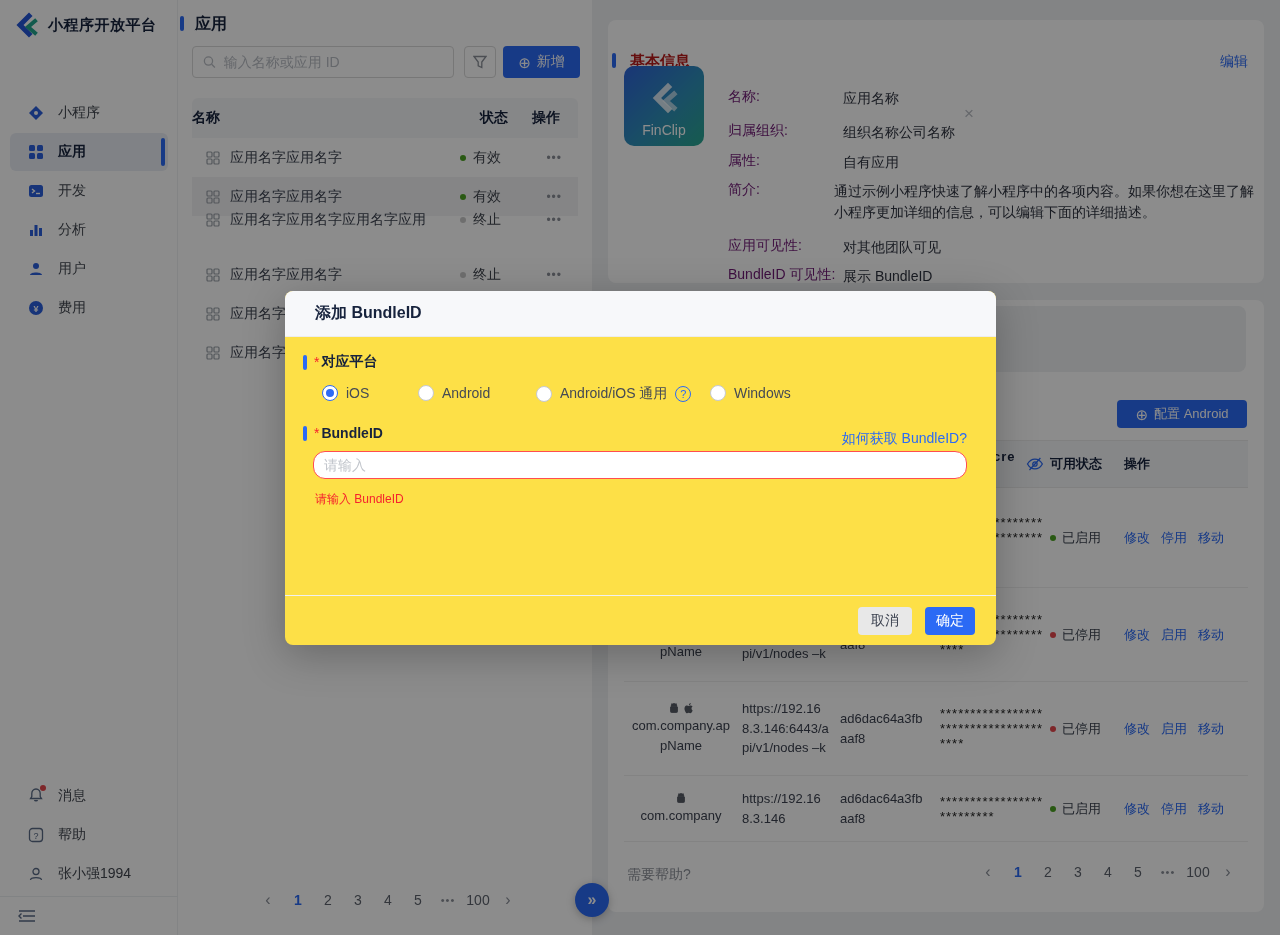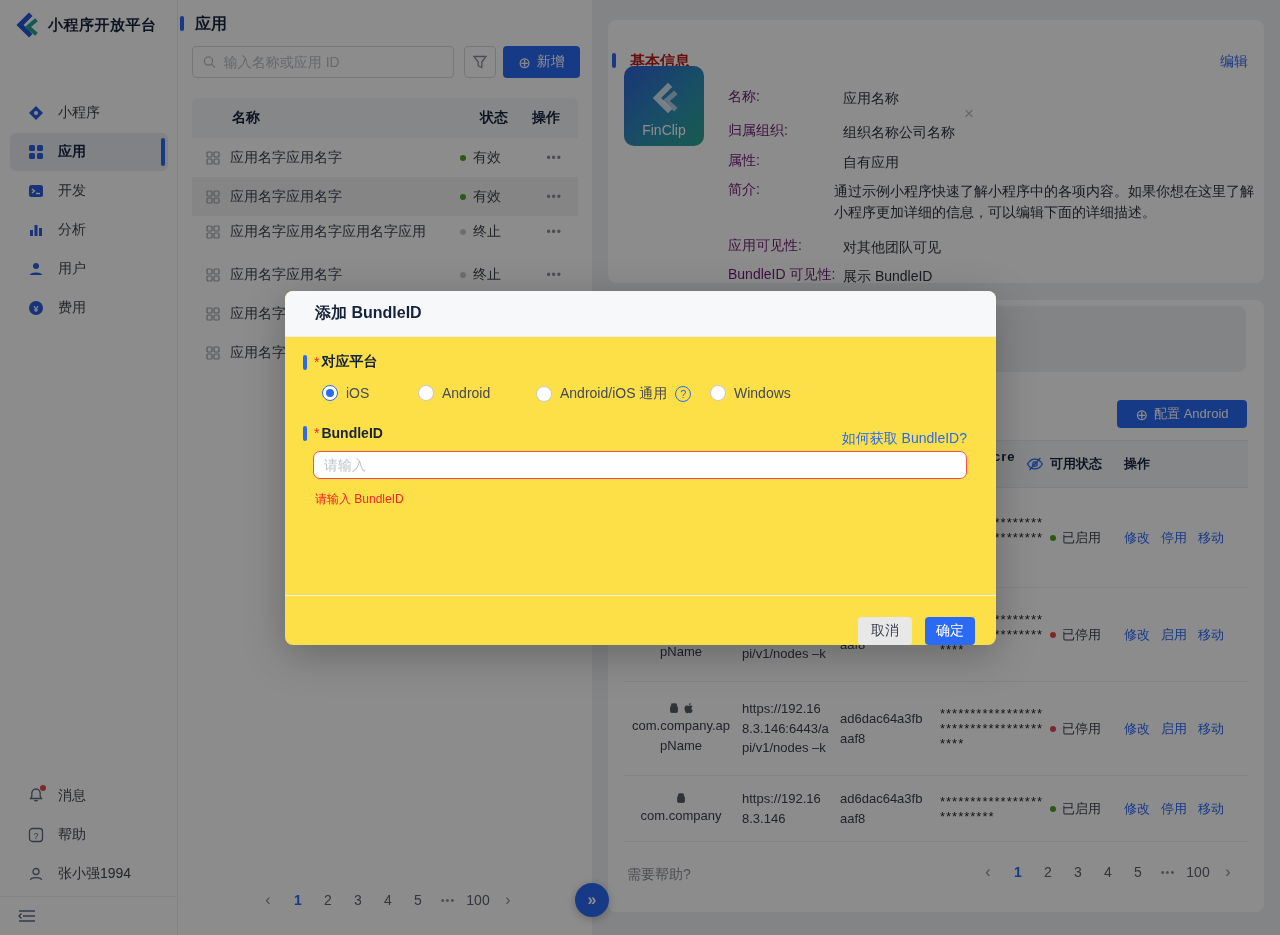--- a/index.html
+++ b/index.html
@@ -27,21 +27,21 @@
   .mid-title { position:absolute; left:17px; top:14px; font-size:16px; font-weight:bold; color:#17233d; }
   .mid-title::before { content:""; position:absolute; left:-15px; top:2px; width:4px; height:15px; border-radius:2px; background:#2b6af5; }
   .search-box { position:absolute; left:14px; top:46px; width:262px; height:32px; border:1px solid #d9d9d9; border-radius:4px; display:flex; align-items:center; gap:8px; padding:0 10px; color:#b6bac1; background:#fff; }
   .search-box input { border:none; outline:none; width:100%; font-size:14px; color:#333; background:transparent; }
   .search-box input::placeholder { color:#b9bdc4; }
   .filter-btn { position:absolute; left:286px; top:46px; width:32px; height:32px; border:1px solid #d9d9d9; border-radius:4px; display:flex; align-items:center; justify-content:center; color:#8a8f98; background:#fff; cursor:pointer; }
   .btn-primary { background:#2b6af5; color:#fff; border:none; border-radius:4px; display:flex; align-items:center; justify-content:center; gap:6px; cursor:pointer; font-size:14px; }
   .add-btn { position:absolute; left:325px; top:46px; width:77px; height:32px; }
   .plus-glyph { font-size:15px; line-height:1; }
   .mtable-head { position:absolute; left:14px; top:98px; width:386px; height:40px; background:#f5f6f8; border-radius:6px 6px 0 0; display:flex; align-items:center; font-weight:bold; color:#17233d; }
-  .mh-name { margin-left:40px; }
+  .mh-name { }
   .mh-status { position:absolute; left:268px;margin-left:20px; }
   .mh-ops { position:absolute; right:18px; }
   .mrow { position:absolute; left:14px; width:386px; height:39px; display:flex; align-items:center; cursor:pointer; }
   .mrow.alt { background:#f2f3f5; }
   .mrow .gicon { margin-left:14px; color:#9aa0a8; }
   .mrow .mname { margin-left:10px; color:#3c4250; }
   .dot { width:6px; height:6px; border-radius:50%; display:inline-block; }
   .dot.g { background:#4ca223; } .dot.x { background:#c9c9c9; } .dot.r { background:#e5484d; }
   .mstatus { position:absolute; left:268px; display:flex; align-items:center; gap:7px; color:#41464f; }
   .mmore { position:absolute; right:16px; color:#8a8f98; letter-spacing:1px; font-size:12px; cursor:pointer; }
@@ -97,24 +97,24 @@
   .modal-head { height:46px; background:#f7f8fa; border-bottom:1px solid #ededed; border-radius:8px 8px 0 0; display:flex; align-items:center; padding-left:30px; font-size:16px; font-weight:bold; color:#17233d; }
   .form-label { position:absolute; left:18px; display:flex; align-items:center; font-weight:bold; color:#17233d; }
   .form-label .bar { width:4px; height:15px; border-radius:2px; background:#2b6af5; margin-right:7px; }
   .form-label .req { color:#f5222d; margin-right:2px; font-weight:normal; }
   .radio-item { position:absolute; top:94px; display:flex; align-items:center; gap:8px; color:#454a54; cursor:pointer; }
   .rdo { width:16px; height:16px; border-radius:50%; border:1px solid #c6c9cf; background:#fff; }
   .rdo.on { border:1px solid #2b6af5; position:relative; }
   .rdo.on::after { content:""; position:absolute; left:3px; top:3px; width:8px; height:8px; border-radius:50%; background:#2b6af5; }
   .q-ic { width:16px; height:16px; border-radius:50%; border:1px solid #2b6af5; color:#2b6af5; font-size:11px; display:flex; align-items:center; justify-content:center; cursor:pointer; }
   .how-link { position:absolute; right:29px; top:139px; color:#2b6af5; cursor:pointer; }
-  .bid-input { position:absolute; left:28px; top:160px; width:654px; height:28px; border:1px solid #ff4d4f; border-radius:7px; padding:0 10px; font-size:14px; outline:none; color:#333; }
+  .bid-input { position:absolute; left:28px; top:160px; width:654px; height:28px; border:1px solid #ff4d4f; border-radius:12px; padding:0 10px; font-size:14px; outline:none; color:#333; }
   .bid-input::placeholder { color:#c1c5cb; }
   .err-text { position:absolute; left:30px; top:200px; font-size:12px; color:#f5222d; }
-  .modal-foot { position:absolute; left:0; bottom:0; width:711px; height:50px; border-top:1px solid #f0f0f0; border-radius:0 0 8px 8px; display:flex; align-items:flex-end; justify-content:flex-end; gap:13px; padding-right:21px; }
+  .modal-foot { position:absolute; left:0; bottom:0; width:711px; height:50px; border-top:1px solid #f0f0f0; border-radius:0 0 8px 8px; display:flex; align-items:center; justify-content:flex-end; gap:13px; padding-right:21px; }
   .btn-cancel { width:54px; height:28px; background:#e8e8e8; color:#3c4250; border:none; border-radius:4px; cursor:pointer; font-size:14px; }
   .btn-ok { width:50px; height:28px; }
 </style>
 </head>
 <body>
 
 <div id="screen">
 
   <div class="sidebar">
     <div class="brand">
@@ -254,21 +254,21 @@
             <rect x="8" y="8" width="5" height="5" rx="1"></rect>
           </g>
         </svg>
       <span class="mname">应用名字应用名字</span>
       <span class="mstatus">
           <span class="dot g"></span>
           <span>有效</span>
         </span>
       <span class="mmore">•••</span>
     </div>
-    <div class="mrow" style="top:212px">
+    <div class="mrow" style="top:200px">
       <svg class="gicon" width="14" height="14" viewBox="0 0 14 14">
           <g fill="none" stroke="currentColor" stroke-width="1.2">
             <rect x="1" y="1" width="5" height="5" rx="1"></rect>
             <rect x="8" y="1" width="5" height="5" rx="1"></rect>
             <rect x="1" y="8" width="5" height="5" rx="1"></rect>
             <rect x="8" y="8" width="5" height="5" rx="1"></rect>
           </g>
         </svg>
       <span class="mname">应用名字应用名字应用名字应用</span>
       <span class="mstatus">

